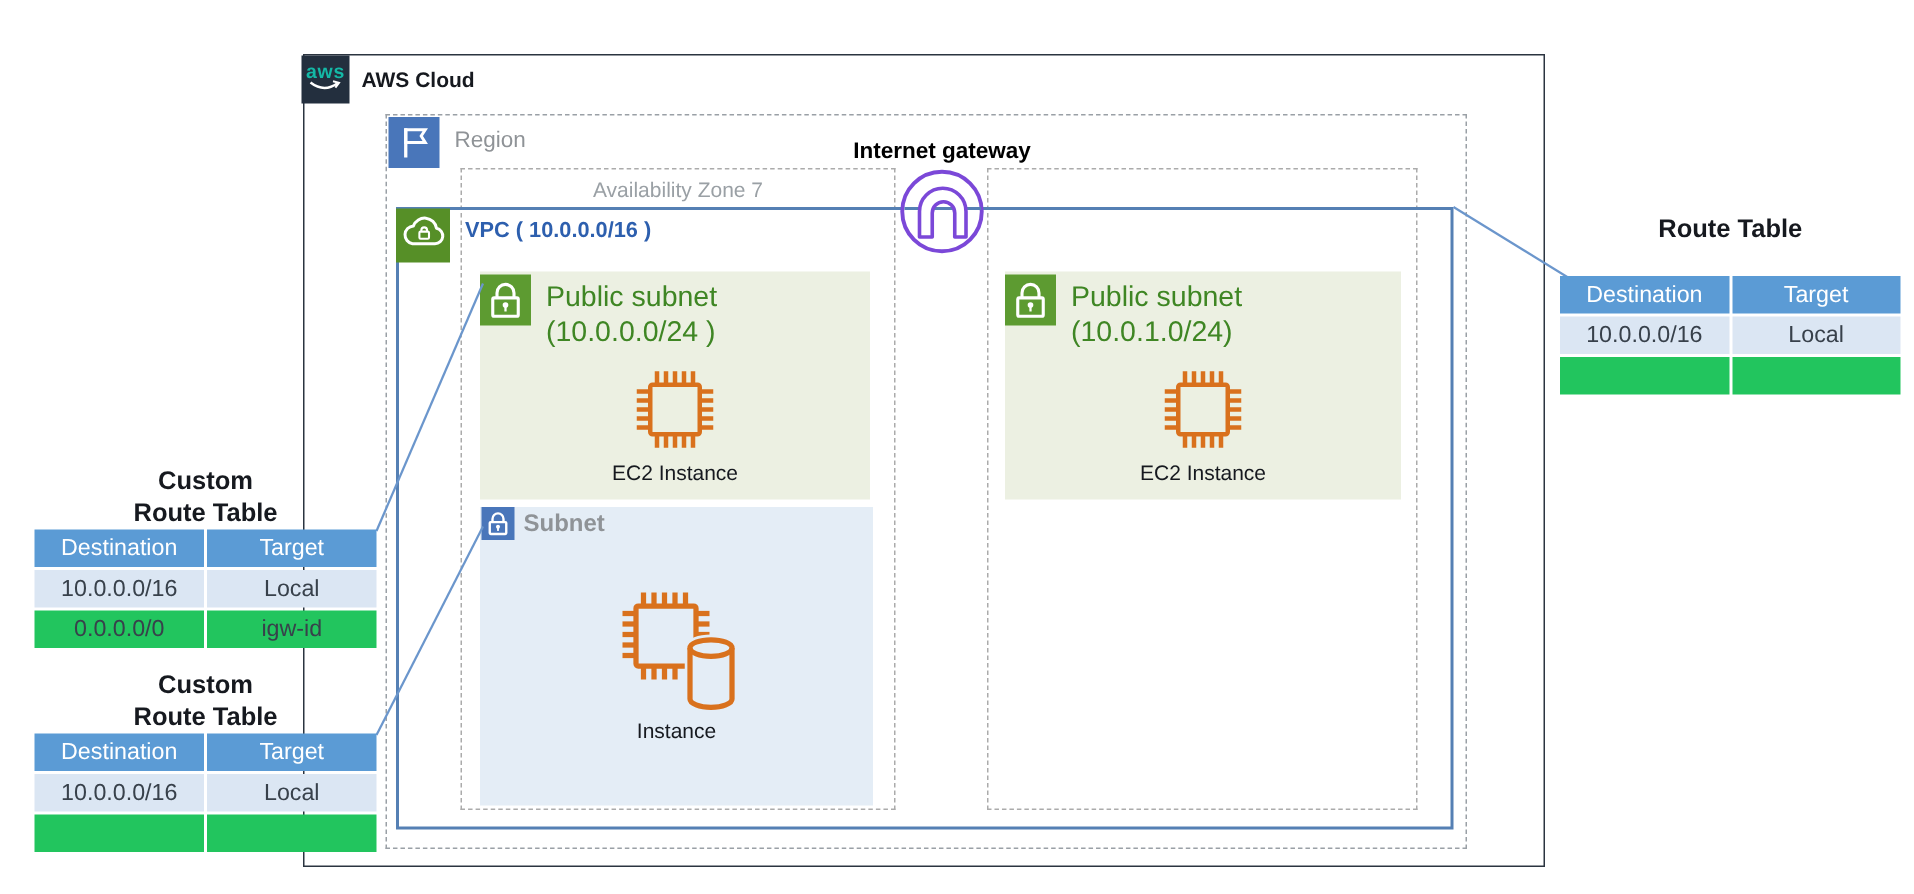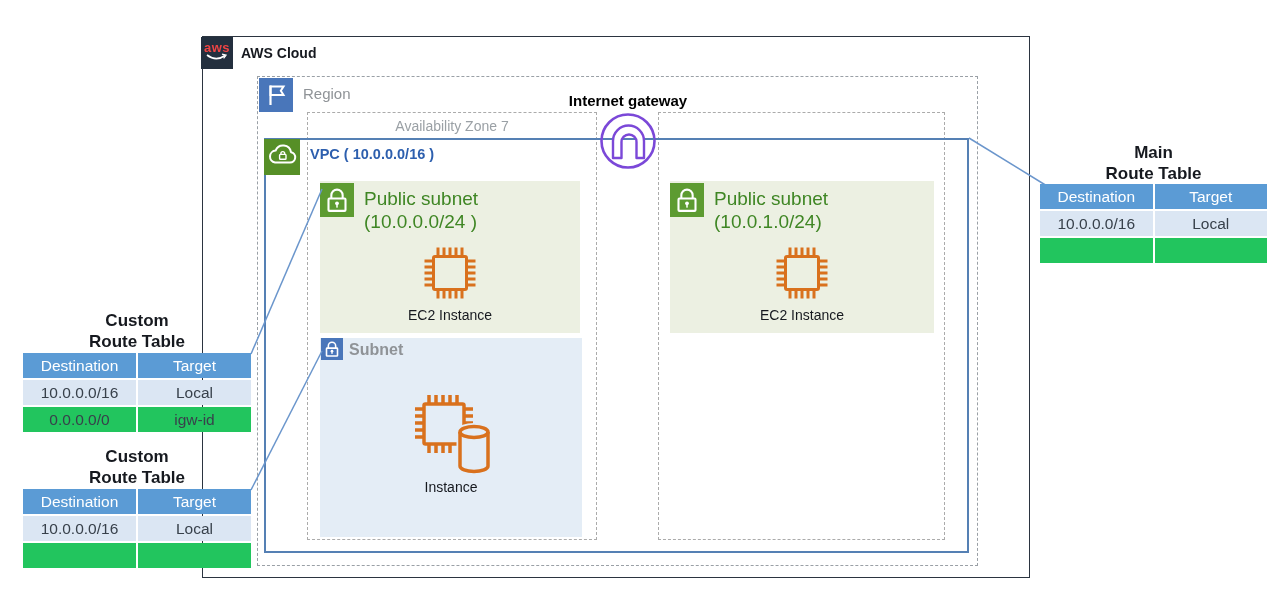--- a/index.html
+++ b/index.html
@@ -6,21 +6,21 @@
   html,body { background:#fff; }
   body { font-family:"Liberation Sans", sans-serif; }
   #canvas {
     position:relative; width:1276px; height:596px; background:#ffffff;
     overflow:hidden;
   }
   .abs { position:absolute; }
 
   
   .aws-cloud-box { left:202px; top:36px; width:828px; height:542px; border:1.5px solid #2b3440; }
-  .aws-logo { left:201px; top:37px; width:32px; height:32px; background:#232f3e; color:#ef4444; text-align:center; }
+  .aws-logo { left:201px; top:37px; width:32px; height:32px; background:#232f3e; color:#14b8a6; text-align:center; }
   .aws-logo .t { font-size:13px; font-weight:bold; line-height:14px; margin-top:4px; letter-spacing:0.5px; }
   .aws-cloud-label { left:241px; top:45px; font-size:14px; font-weight:600; color:#16191f; }
 
   .region-box { left:257px; top:76px; width:721px; height:490px; border:1.5px dashed #9aa0a6; }
   .region-icon { left:259px; top:78px; width:34px; height:34px; background:#4976ba; }
   .region-label { left:303px; top:85px; font-size:15px; color:#8f9397; }
 
   .az-box { top:112px; height:428px; border:1.5px dashed #ababab; }
   .az1 { left:307px; width:290px; }
   .az2 { left:658px; width:287px; }
@@ -271,21 +271,20 @@
   <div class="rt t-custom-lower">
     <div class="rt-cell rt-h">Destination</div>
     <div class="rt-cell rt-h">Target</div>
     <div class="rt-cell rt-r1">10.0.0.0/16</div>
     <div class="rt-cell rt-r1">Local</div>
     <div class="rt-cell rt-r2"></div>
     <div class="rt-cell rt-r2"></div>
   </div>
 
   <div class="rt-title t-main-title">
-    <div>Main</div>
     <div>Route Table</div>
   </div>
   <div class="rt t-main">
     <div class="rt-cell rt-h">Destination</div>
     <div class="rt-cell rt-h">Target</div>
     <div class="rt-cell rt-r1">10.0.0.0/16</div>
     <div class="rt-cell rt-r1">Local</div>
     <div class="rt-cell rt-r2"></div>
     <div class="rt-cell rt-r2"></div>
   </div>

